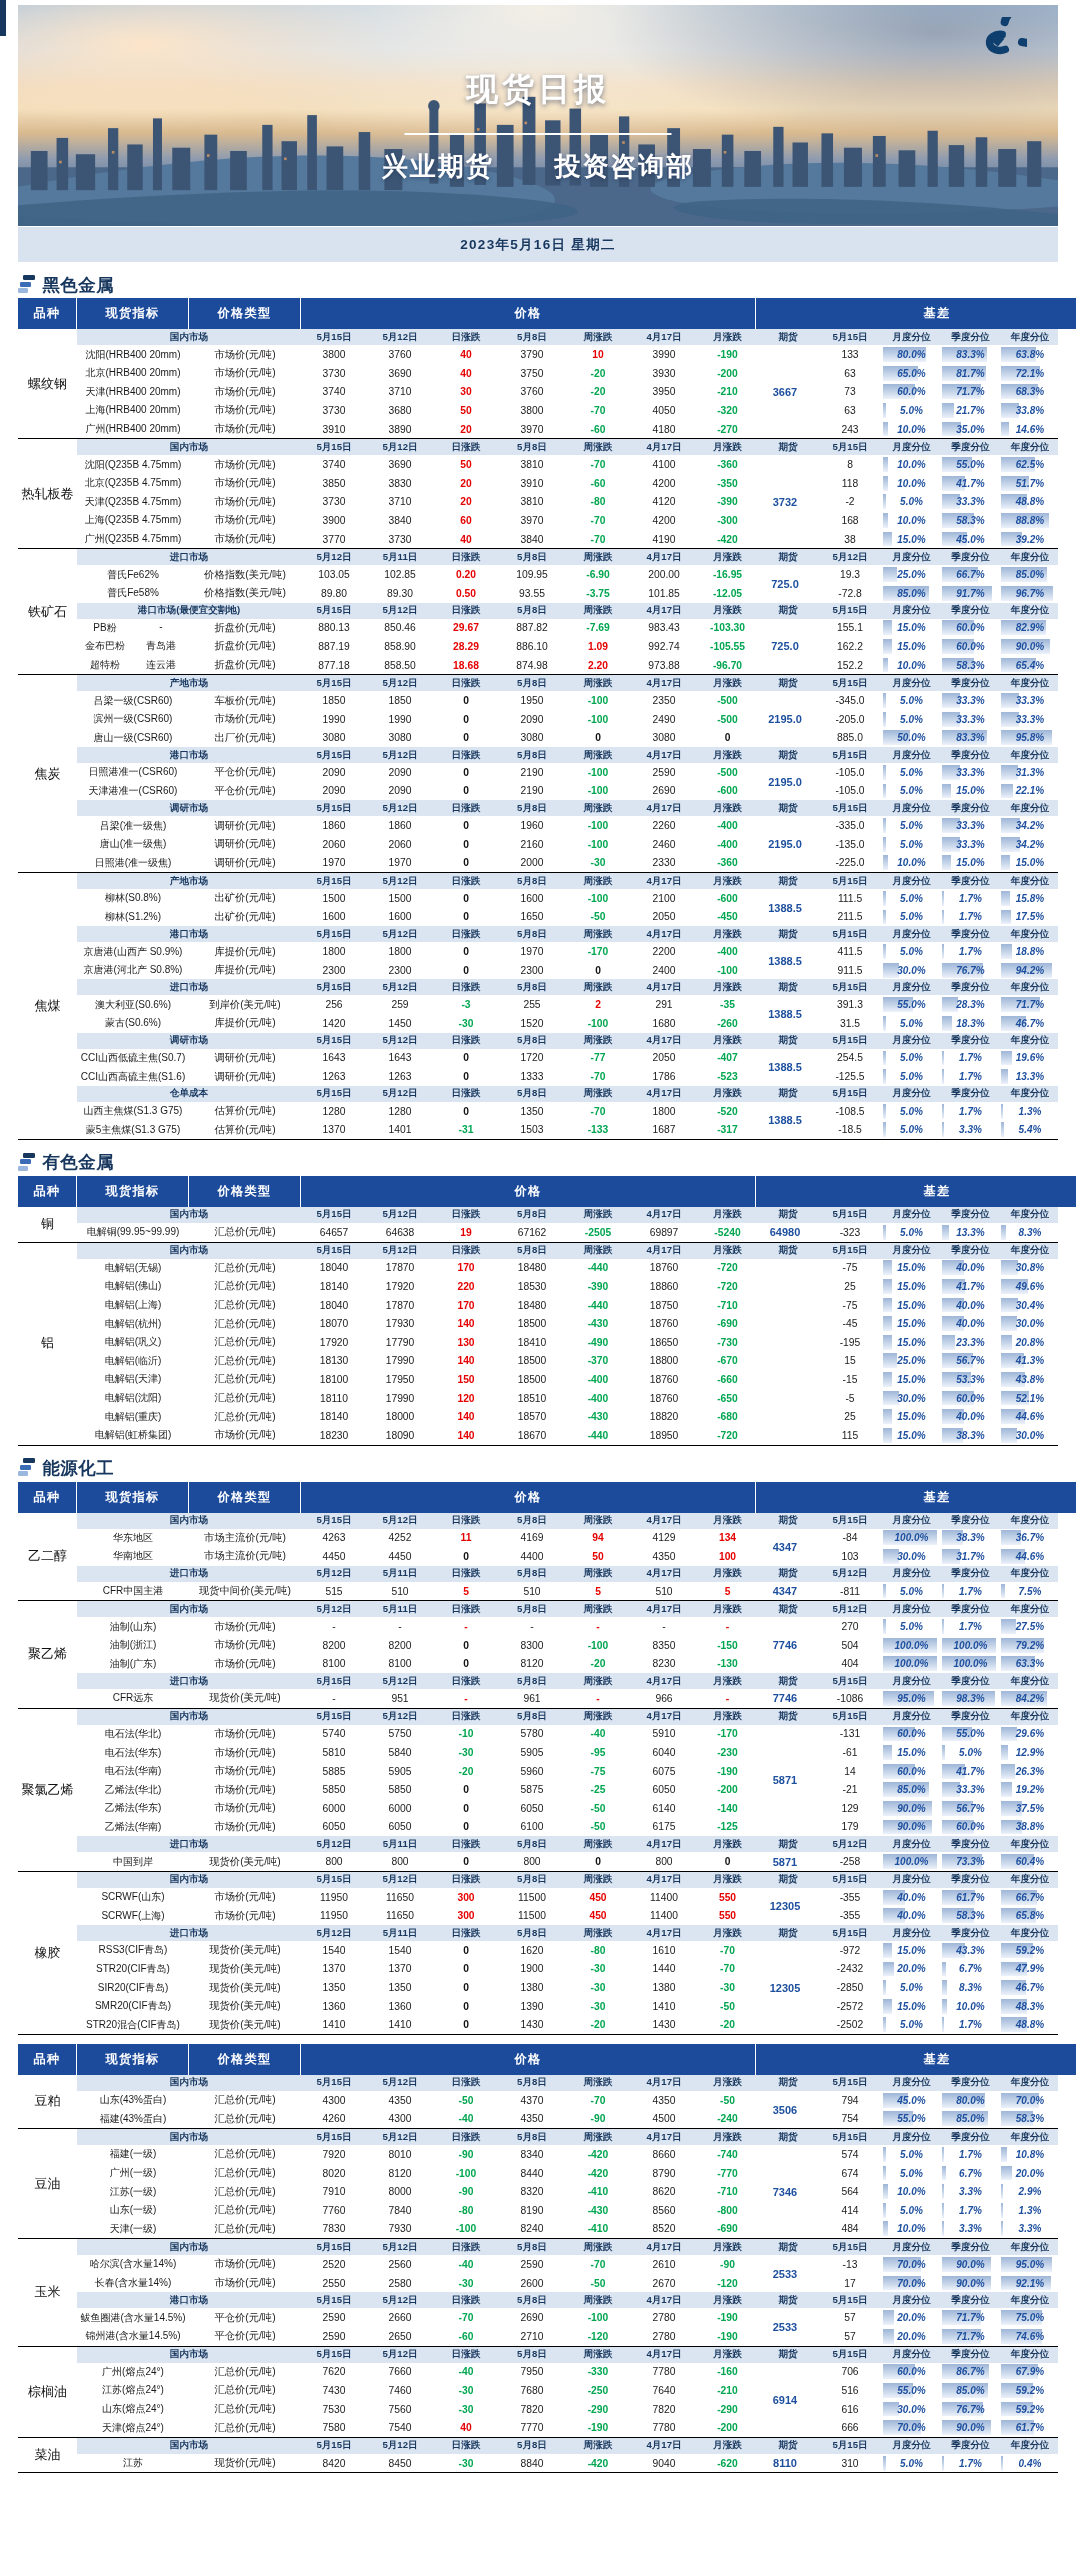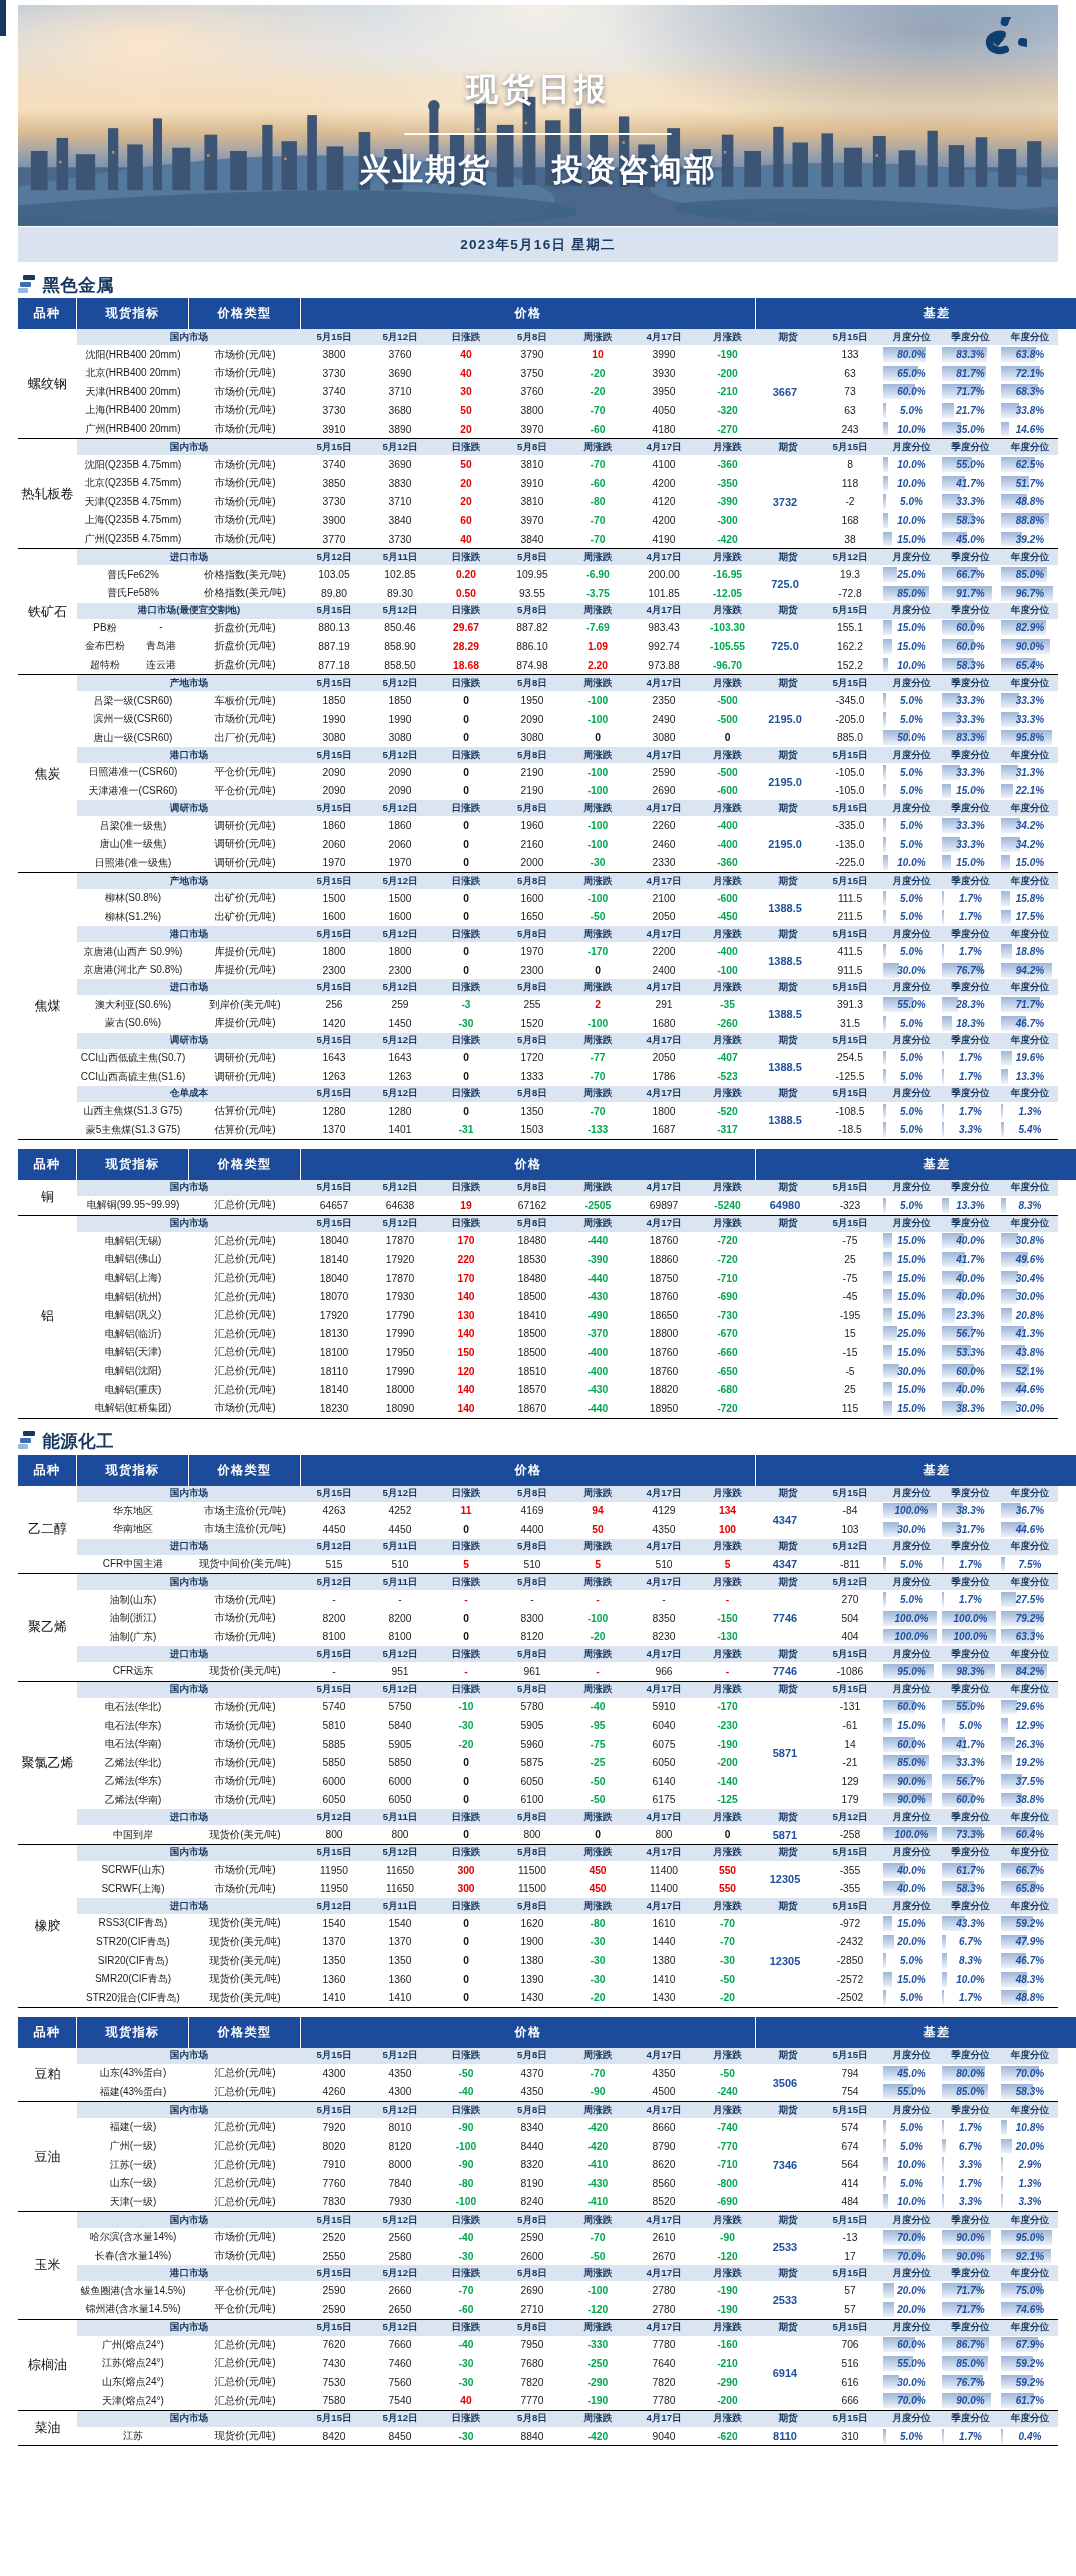--- a/index.html
+++ b/index.html
@@ -11,21 +11,21 @@
     background:
       radial-gradient(ellipse 399px 135px at 12% 18%, rgba(255,230,200,.95), transparent 62%),
       radial-gradient(ellipse 489px 161px at 88% 12%, rgba(110,120,140,.50), transparent 66%),
       radial-gradient(ellipse 579px 206px at 50% 2%, rgba(255,246,232,.85), transparent 70%),
       linear-gradient(180deg,#aec6de 0%,#cfd9e4 20%,#eed9bd 36%,#f3debb 47%,#d9ba90 58%,#8d9bb0 70%,#5d7693 83%,#435e7e 100%); }
   .banner svg.skyline { position:absolute; left:0; bottom:0; width:100%; height:62%; }
   .banner-title { position:absolute; top:63px; width:100%; text-align:center; font-size:32px; font-weight:bold;
     color:#fff; letter-spacing:3.9px; text-shadow:0 1.9px 5.1px rgba(20,40,80,.55); }
   .banner-line { position:absolute; top:128px; left:50%; transform:translateX(-50%); width:267px; height:1.9px; background:#fff; }
   .banner-sub { position:absolute; top:144px; width:100%; display:flex; justify-content:center; gap:61px;
-    font-size:31px; font-weight:bold; color:#fff; text-shadow:0 1.3px 3.9px rgba(20,40,80,.5); letter-spacing:1.9px; }
+    font-size:26px; font-weight:bold; color:#fff; text-shadow:0 1.3px 3.9px rgba(20,40,80,.5); letter-spacing:1.9px; }
   .logo { position:absolute; top:11.6px; right:31px; width:62px; height:45px; }
 
   
   .date-bar { margin:1.3px 18px 0; height:35px; background:#d9e2ef; display:flex; align-items:center; justify-content:center;
     font-size:13.5px; font-weight:bold; color:#17375e; letter-spacing:1.3px; }
 
   
   .section { margin:9px 18px 0; }
   .sec-title { display:flex; align-items:center; height:27px; gap:7.7px; }
   .bullet { position:relative; width:16.7px; height:19.3px; }
@@ -1321,20 +1321,28 @@
                   </span>
                 </div>
               </div>
               <div class="fut-overlay">1388.5</div>
             </div>
           </div>
         </div>
       </div>
     </div>
     <div class="section">
+      <div class="sec-title">
+        <span class="bullet">
+          <i></i>
+          <i></i>
+          <i></i>
+        </span>
+        <span>有色金属</span>
+      </div>
       <div class="tbl">
         <div class="thead">
           <div>品种</div>
           <div>现货指标</div>
           <div>价格类型</div>
           <div>价格</div>
           <div>基差</div>
         </div>
         <div class="commodity">
           <div class="vcell">铜</div>

